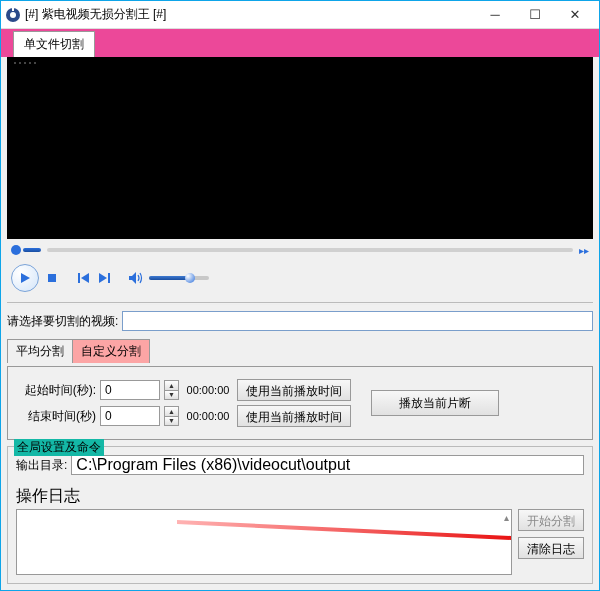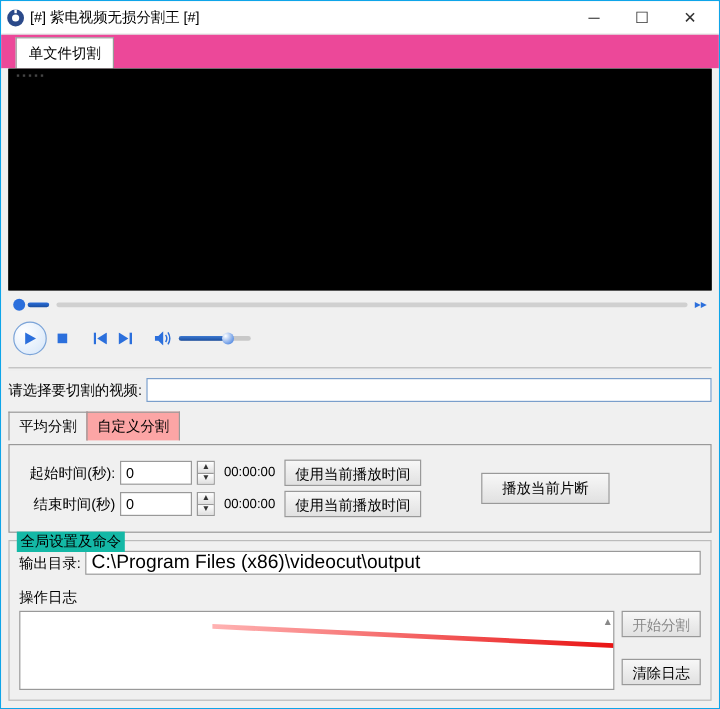--- a/index.html
+++ b/index.html
@@ -38,29 +38,29 @@
 .subpanel { border: 1px solid #999; background: #f0f0f0; padding: 8px 10px; margin-top: -1px; }
 .time-row { display: flex; align-items: center; gap: 4px; margin: 4px 0; }
 .time-row label { width: 78px; text-align: right; }
 input.num { border: 1px solid #999; padding: 2px 4px; height: 20px; width: 60px; font-size: 12px; background: #fff; }
 .spin { display: flex; flex-direction: column; border: 1px solid #999; height: 20px; width: 15px; }
 .spin div { flex: 1; display: flex; align-items: center; justify-content: center; background: linear-gradient(#fff,#e0e0e0); font-size: 7px; color: #333; }
 .spin div:first-child { border-bottom: 1px solid #999; }
 .timecode { font-size: 11px; width: 50px; text-align: center; }
 button.btn { background: linear-gradient(#f7f7f7,#e1e1e1); border: 1px solid #999; padding: 3px 8px; font-size: 12px; height: 22px; font-family: inherit; }
 button.btn:disabled { color: #888; }
-button.btn.wide { width: 107px; height: 26px; margin-left: 30px; }
+button.btn.wide { width: 128px; height: 26px; }
 .fieldset { border: 1px solid #bbb; padding: 6px 8px 8px 8px; margin-top: 2px; position: relative; }
 .fieldset .legend { position: absolute; top: -8px; left: 6px; background: #14b8a6; padding: 0 3px; font-size: 12px; }
 .log-section { margin-top: 4px; }
-.log-label { font-size: 12px; margin-bottom: 2px; display: block; margin-top: 11px; }
+.log-label { font-size: 16px; margin-bottom: 2px; display: block; margin-top: 11px; }
 .log-row { display: flex; gap: 6px; }
 .log-box { flex: 1; height: 66px; border: 1px solid #999; background: #fff; position: relative; overflow: hidden; }
 .scroll-up { position: absolute; right: 2px; top: 2px; font-size: 10px; color: #888; }
-.log-btns { display: flex; flex-direction: column; gap: 18px; }
+.log-btns { display: flex; flex-direction: column; gap: 6px; }
 .arrow-annot { position: absolute; left: 155px; top: 5px; width: 380px; height: 50px; pointer-events: none; }
 </style>
 </head>
 <body>
 
 <div class="window">
 
   <div class="titlebar">
     <span class="app-icon">
       <svg viewBox="0 0 16 16" width="16" height="16">

